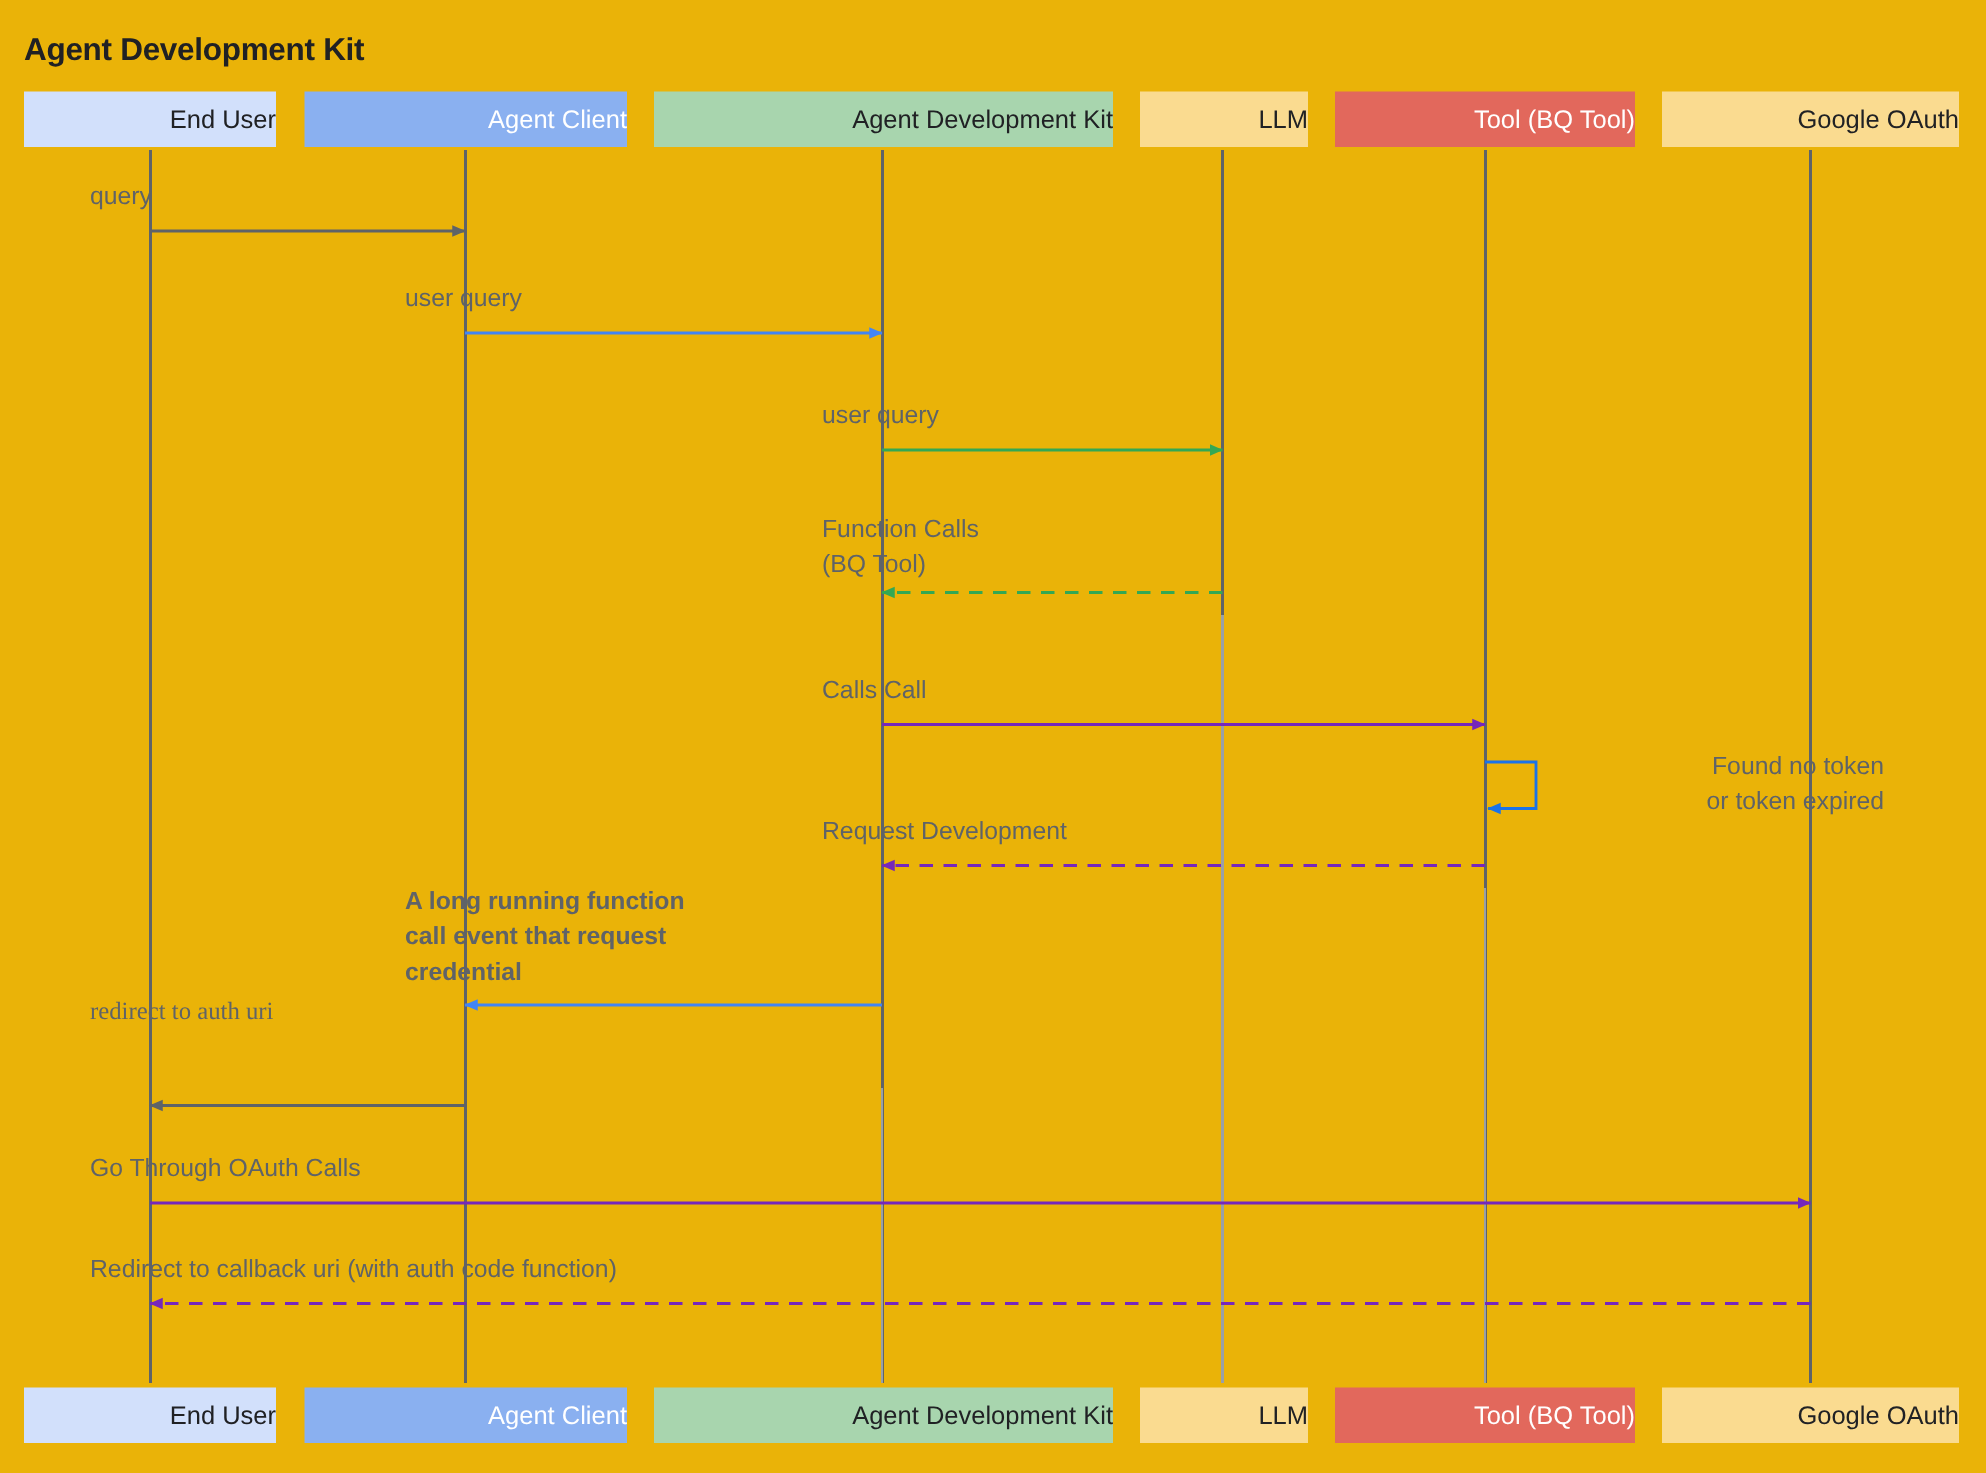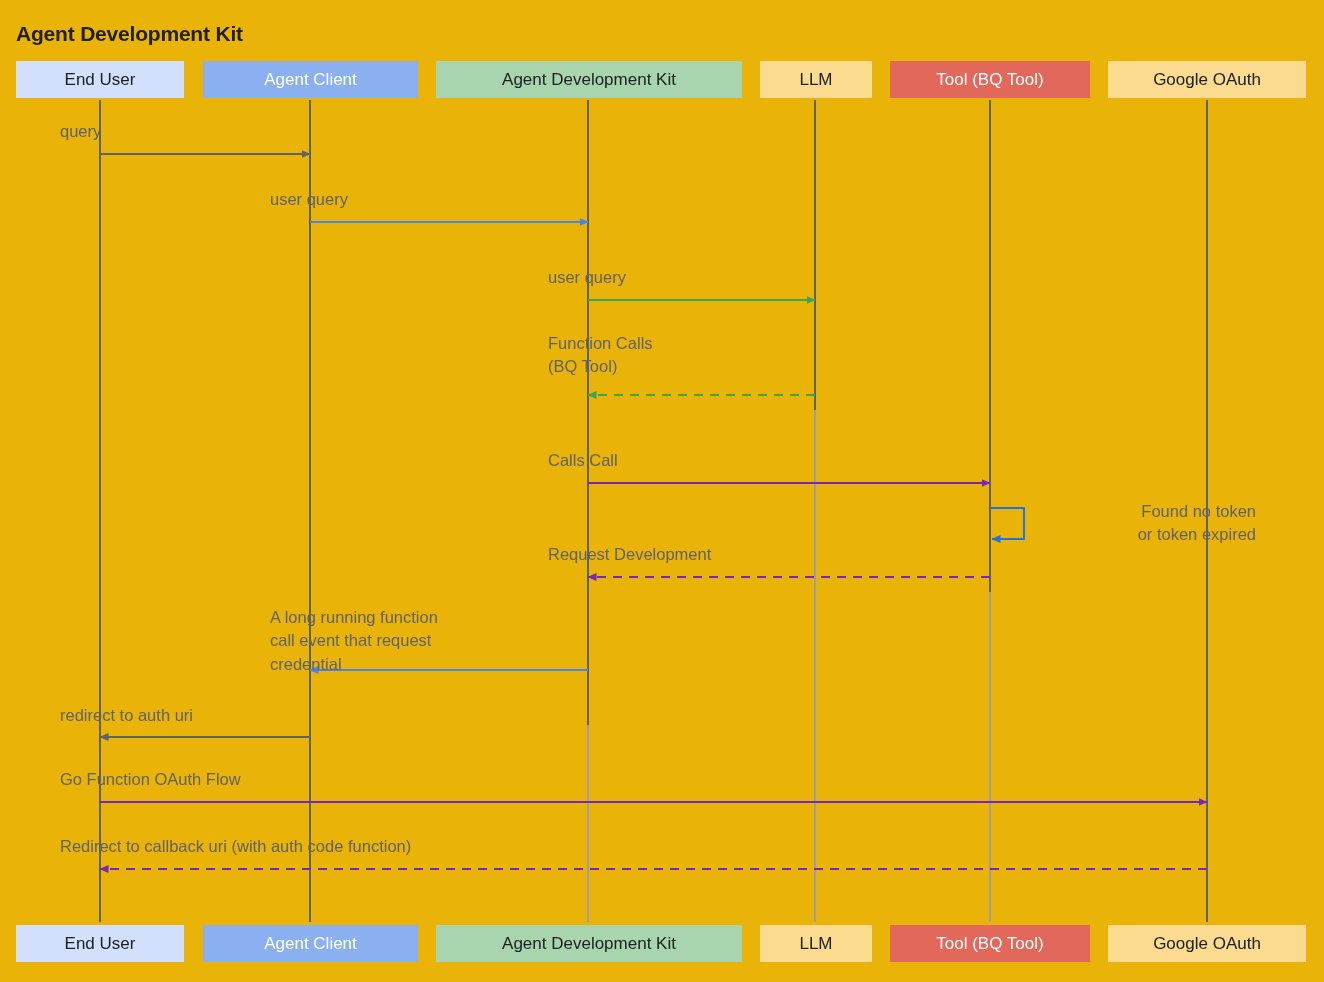--- a/index.html
+++ b/index.html
@@ -25,21 +25,21 @@
     font-size: 21px;
     font-weight: bold;
     color: #202124;
     letter-spacing: -0.2px;
     white-space: nowrap;
   }
   .participant-box {
     position: absolute;
     height: 37px;
     line-height: 37px;
-    text-align: center;
+    text-align: right;
     font-size: 17px;
     white-space: nowrap;
     overflow: hidden;
     box-sizing: border-box;
   }
   svg.layer {
     position: absolute;
     left: 0;
     top: 0;
     width: 1324px;
@@ -131,29 +131,29 @@
       <line x1="310" y1="737" x2="100" y2="737" stroke="#5f6368" stroke-width="1.9" marker-end="url(#arw0L)"></line>
       <line x1="100" y1="802" x2="1207" y2="802" stroke="#7627bb" stroke-width="1.9" marker-end="url(#arw3R)"></line>
       <line x1="1207" y1="869" x2="100" y2="869" stroke="#7627bb" stroke-width="1.9" marker-end="url(#arw3L)" stroke-dasharray="9,7"></line>
       <path d="M990,508 H1024 V539 H992" fill="none" stroke="#1a73e8" stroke-width="1.9" marker-end="url(#arw4L)"></path>
     </svg>
 
   <div id="label-row">
       <div class="msg-label" style="left: 60px; width: 290px; top: 120px;">query</div>
       <div class="msg-label" style="left: 270px; width: 358px; top: 188px;">user query</div>
       <div class="msg-label" style="left: 548px; width: 307px; top: 266px;">user query</div>
-      <div class="msg-label" style="left: 548px; width: 307px; top: 332px;">Function Calls
+      <div class="msg-label" style="left: 548px; width: 307px; top: 342px;">Function Calls
 (BQ Tool)</div>
       <div class="msg-label" style="left: 548px; width: 482px; top: 449px;">Calls Call</div>
       <div class="msg-label" style="left: 548px; width: 482px; top: 543px;">Request Development</div>
-      <div class="msg-label" style="left: 270px; width: 358px; top: 606px;">A long running function
+      <div class="msg-label" style="left: 270px; width: 358px; top: 590px; font-weight: bold;">A long running function
 call event that request
 credential</div>
-      <div class="msg-label" style="left: 60px; width: 290px; top: 704px;">redirect to auth uri</div>
-      <div class="msg-label" style="left: 60px; width: 1187px; top: 768px;">Go Function OAuth Flow</div>
+      <div class="msg-label" style="left: 60px; width: 290px; top: 662px; font-family: Liberation Serif, serif;">redirect to auth uri</div>
+      <div class="msg-label" style="left: 60px; width: 1187px; top: 768px;">Go Through OAuth Calls</div>
       <div class="msg-label" style="left: 60px; width: 1187px; top: 835px;">Redirect to callback uri (with auth code function)</div>
       <div class="note-label" style="left: 1036px; top: 500px; width: 220px;">Found no token
 or token expired</div>
     </div>
 
   <div id="footer-row">
       <div class="participant-box" style="left: 16px; width: 168px; top: 925px; background: rgb(210, 224, 251); color: rgb(32, 33, 36);">End User</div>
       <div class="participant-box" style="left: 203px; width: 215px; top: 925px; background: rgb(138, 176, 240); color: rgb(255, 255, 255);">Agent Client</div>
       <div class="participant-box" style="left: 436px; width: 306px; top: 925px; background: rgb(168, 213, 174); color: rgb(32, 33, 36);">Agent Development Kit</div>
       <div class="participant-box" style="left: 760px; width: 112px; top: 925px; background: rgb(250, 219, 144); color: rgb(32, 33, 36);">LLM</div>

